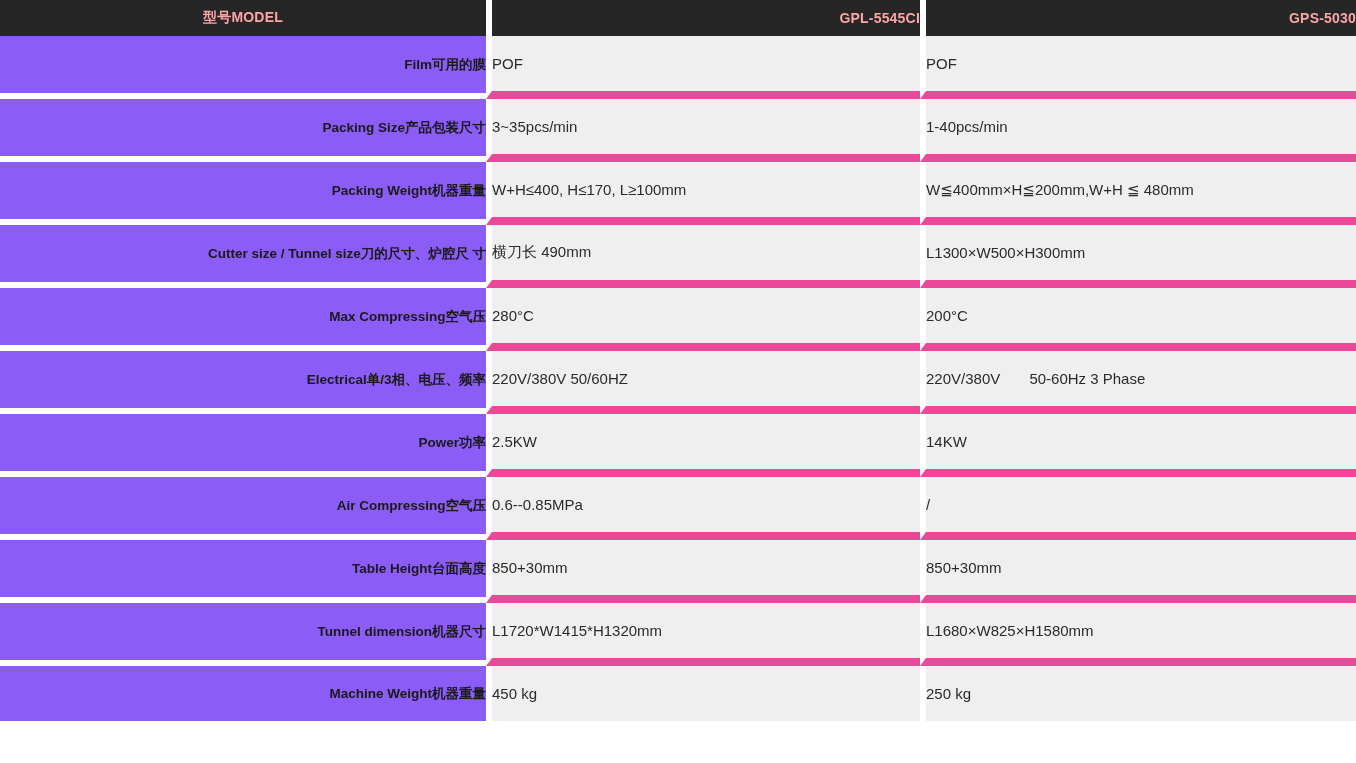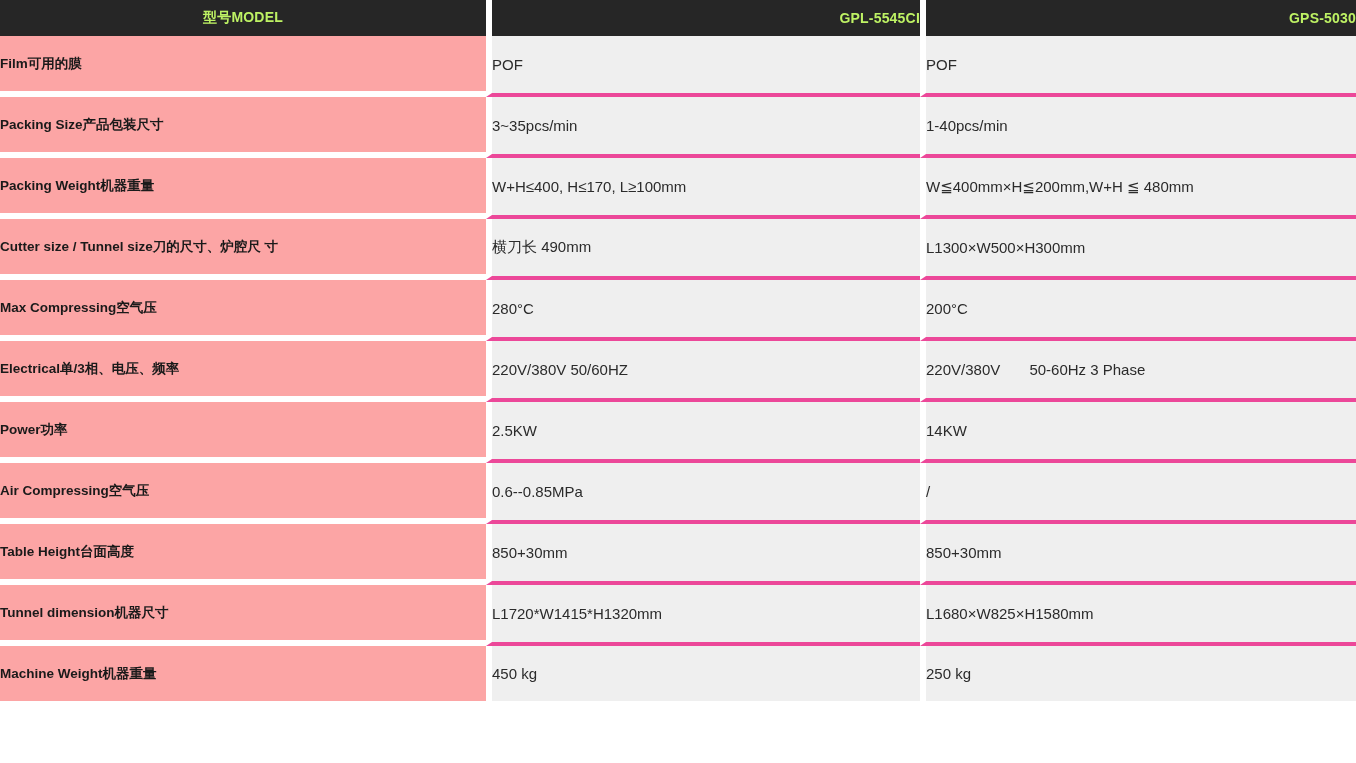--- a/index.html
+++ b/index.html
@@ -25,48 +25,48 @@
 
   .spec-table th, .spec-table td {
     padding: 0;
     vertical-align: middle;
   }
 
   
   .hdr-cell {
     height: 36px;
     background: #262626;
-    color: #bef264;
+    color: #fca5a5;
     font-size: 14px;
     font-weight: bold;
     text-align: center;
     letter-spacing: 0.2px;
   }
   .hdr-cell.sep-left { border-left: 6px solid #ffffff; text-align: right; }
 
   
   .lbl-cell {
     height: 55px;
-    background: #fca5a5;
+    background: #8b5cf6;
     color: #1a1a1a;
     font-size: 13.5px;
     font-weight: bold;
-    text-align: left;
+    text-align: right;
     border-bottom: 6px solid #ffffff;
   }
 
   
   .val-cell {
     height: 55px;
     background: #efefef;
     color: #2b2b2b;
     font-size: 15px;
     text-align: left;
     padding-left: 14px;
-    border-bottom: 4px solid #ec4899;
+    border-bottom: 8px solid #ec4899;
     border-left: 6px solid #ffffff;
     white-space: pre;
   }
 
   tr:last-child .lbl-cell,
   tr:last-child .val-cell { border-bottom: none; }
 </style>
 </head>
 <body>
 

